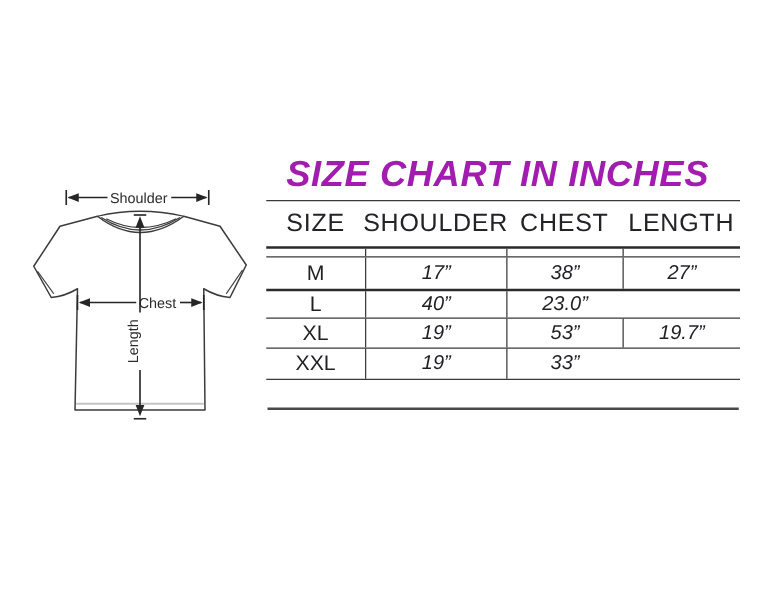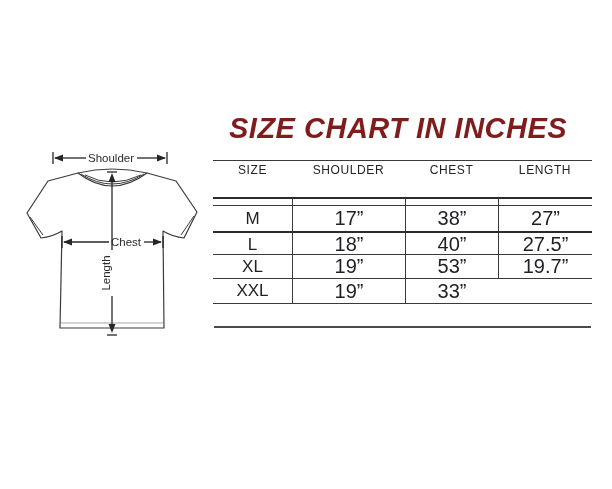--- a/index.html
+++ b/index.html
@@ -7,35 +7,35 @@
   .canvas {
     position:relative;
     width:612px; height:489px;
     background:#ffffff;
     overflow:hidden;
     font-family:"Liberation Sans", sans-serif;
     color:#26262b;
   }
   
   .page-title {
-    position:absolute; left:229px; top:112px; width:330px;
+    position:absolute; left:229px; top:124px; width:330px;
     font-size:29px; font-style:italic; font-weight:600;
-    letter-spacing:0.5px; color:#7f1d1d; white-space:nowrap;
+    letter-spacing:0.5px; color:#a21caf; white-space:nowrap;
   }
   
   .size-table {
     position:absolute; left:213px; top:160px; width:379px;
   }
   .t-row { display:grid; grid-template-columns:79px 113px 93px 94px; }
   .t-head { border-top:1.5px solid #3a3a3a; border-bottom:2.5px solid #2b2b2b; height:39px; }
-  .t-head .cell { display:flex; align-items:flex-end; justify-content:center; padding-bottom:20px;
-                  font-size:12px; letter-spacing:0.6px; color:#222227; }
+  .t-head .cell { display:flex; align-items:flex-end; justify-content:center; padding-bottom:6px;
+                  font-size:20px; letter-spacing:0.6px; color:#222227; }
   .t-spacer { height:7px; border-bottom:1.2px solid #3a3a3a; }
   .t-data .cell { display:flex; align-items:center; justify-content:center;
-                  font-size:20px; color:#1f1f24; }
+                  font-size:16px; font-style:italic; color:#1f1f24; }
   .t-data .cell.size-cell { font-style:normal; font-size:17px; }
   .row-m   { height:27px; border-bottom:2.2px solid #2b2b2b; }
   .row-l   { height:22px; border-bottom:1.3px solid #3a3a3a; }
   .row-xl  { height:24px; border-bottom:1.3px solid #3a3a3a; }
   .row-xxl { height:25px; border-bottom:1.3px solid #3a3a3a; }
   .t-spacer .cell.vline, .t-data .cell.vline { border-left:1.3px solid #3a3a3a; }
   .bottom-rule {
     position:absolute; left:214px; top:326px; width:377px; height:2px;
     background:#4a4a4a;
   }
@@ -131,23 +131,22 @@
       <div class="cell vline"></div>
     </div>
     <div class="t-row t-data row-m">
       <div class="cell size-cell">M</div>
       <div class="cell vline">17”</div>
       <div class="cell vline">38”</div>
       <div class="cell vline">27”</div>
     </div>
     <div class="t-row t-data row-l">
       <div class="cell size-cell">L</div>
-      <div class="cell vline">18”</div>
       <div class="cell vline">40”</div>
-      <div class="cell vline">27.5”</div>
+      <div class="cell vline">23.0”</div>
     </div>
     <div class="t-row t-data row-xl">
       <div class="cell size-cell">XL</div>
       <div class="cell vline">19”</div>
       <div class="cell vline">53”</div>
       <div class="cell vline">19.7”</div>
     </div>
     <div class="t-row t-data row-xxl">
       <div class="cell size-cell">XXL</div>
       <div class="cell vline">19”</div>

